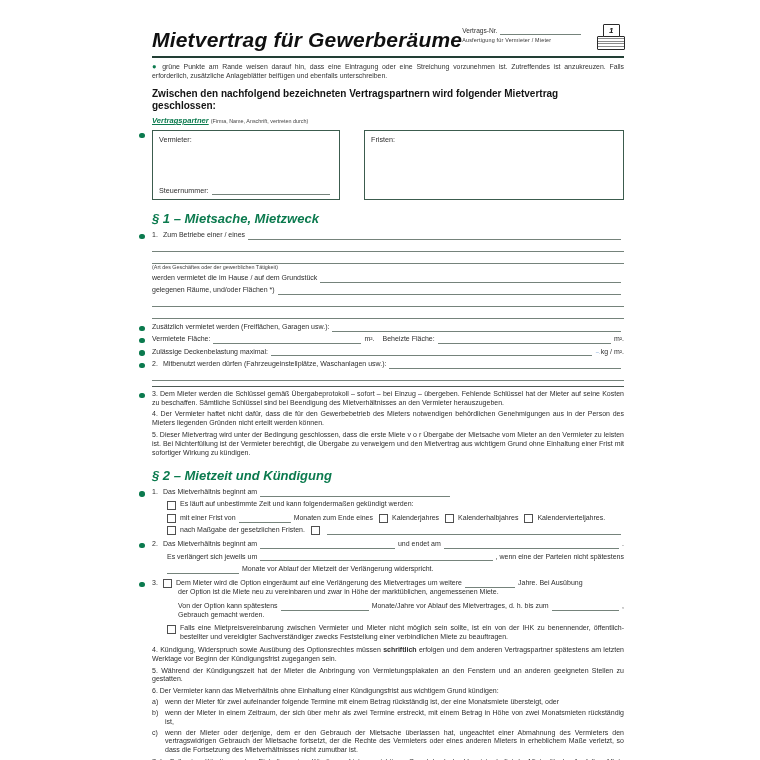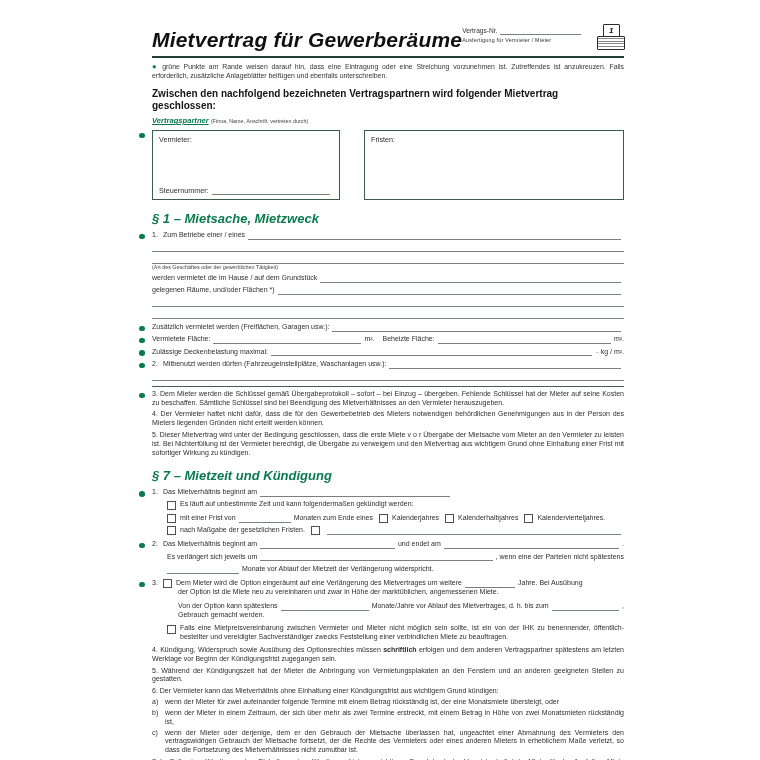--- a/index.html
+++ b/index.html
@@ -152,21 +152,21 @@
     <span class="fl"></span>
   </div>
   <div class="wline"></div>
 
   <div class="sep"></div>
 
   <div class="p row"><i class="gdot"></i><span>3.  Dem Mieter werden die Schlüssel gemäß Übergabeprotokoll – sofort – bei Einzug – übergeben. Fehlende Schlüssel hat der Mieter auf seine Kosten zu beschaffen. Sämtliche Schlüssel sind bei Beendigung des Mietverhältnisses an den Vermieter herauszugeben.</span></div>
   <div class="p">4.  Der Vermieter haftet nicht dafür, dass die für den Gewerbebetrieb des Mieters notwendigen behördlichen Genehmigungen aus in der Person des Mieters liegenden Gründen nicht erteilt werden können.</div>
   <div class="p">5.  Dieser Mietvertrag wird unter der Bedingung geschlossen, dass die erste Miete  v o r  Übergabe der Mietsache vom Mieter an den Vermieter zu leisten ist. Bei Nichterfüllung ist der Vermieter berechtigt, die Übergabe zu verweigern und den Mietvertrag aus wichtigem Grund ohne Einhaltung einer Frist mit sofortiger Wirkung zu kündigen.</div>
 
-  <div class="sh">§ 7 – Mietzeit und Kündigung</div>
+  <div class="sh">§ 2 – Mietzeit und Kündigung</div>
 
   <div class="fr row">
     <i class="gdot"></i>
     <span class="t num">1.</span>
     <span class="t">Das Mietverhältnis beginnt am</span>
     <span class="flw" style="width:190px"></span>
   </div>
   <div class="cbl ind">
     <span class="cb"></span>
     <span>Es läuft auf unbestimmte Zeit und kann folgendermaßen gekündigt werden:</span>

